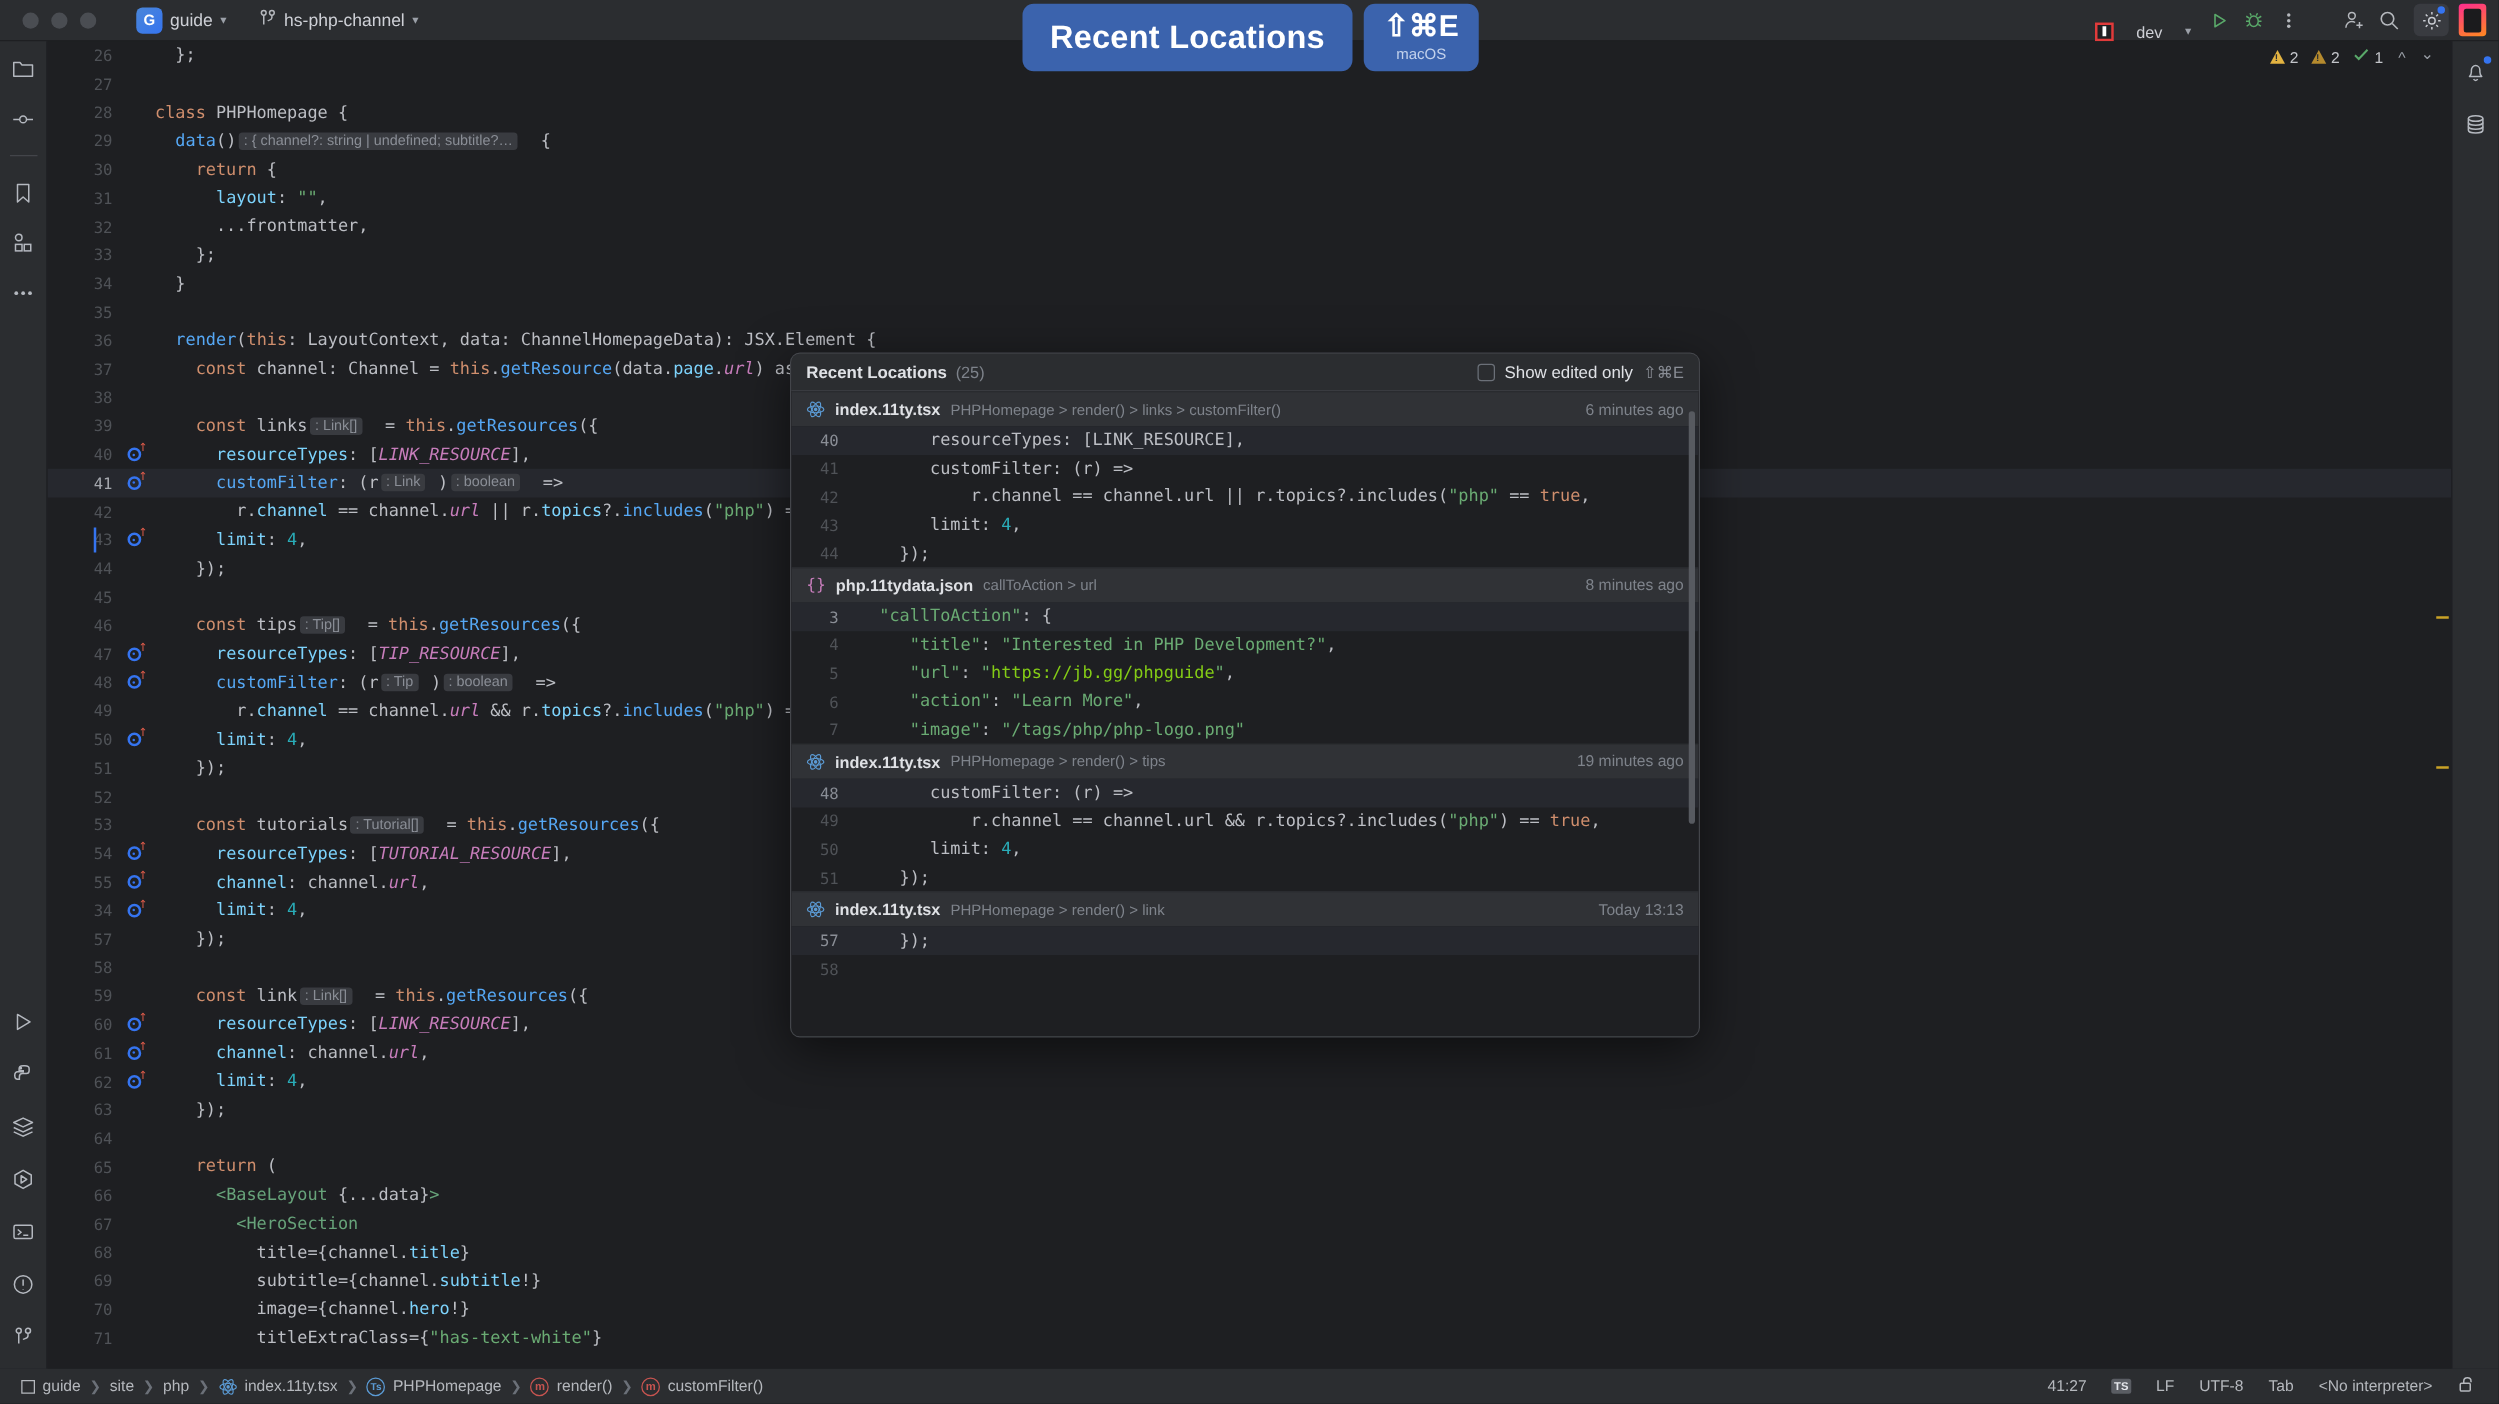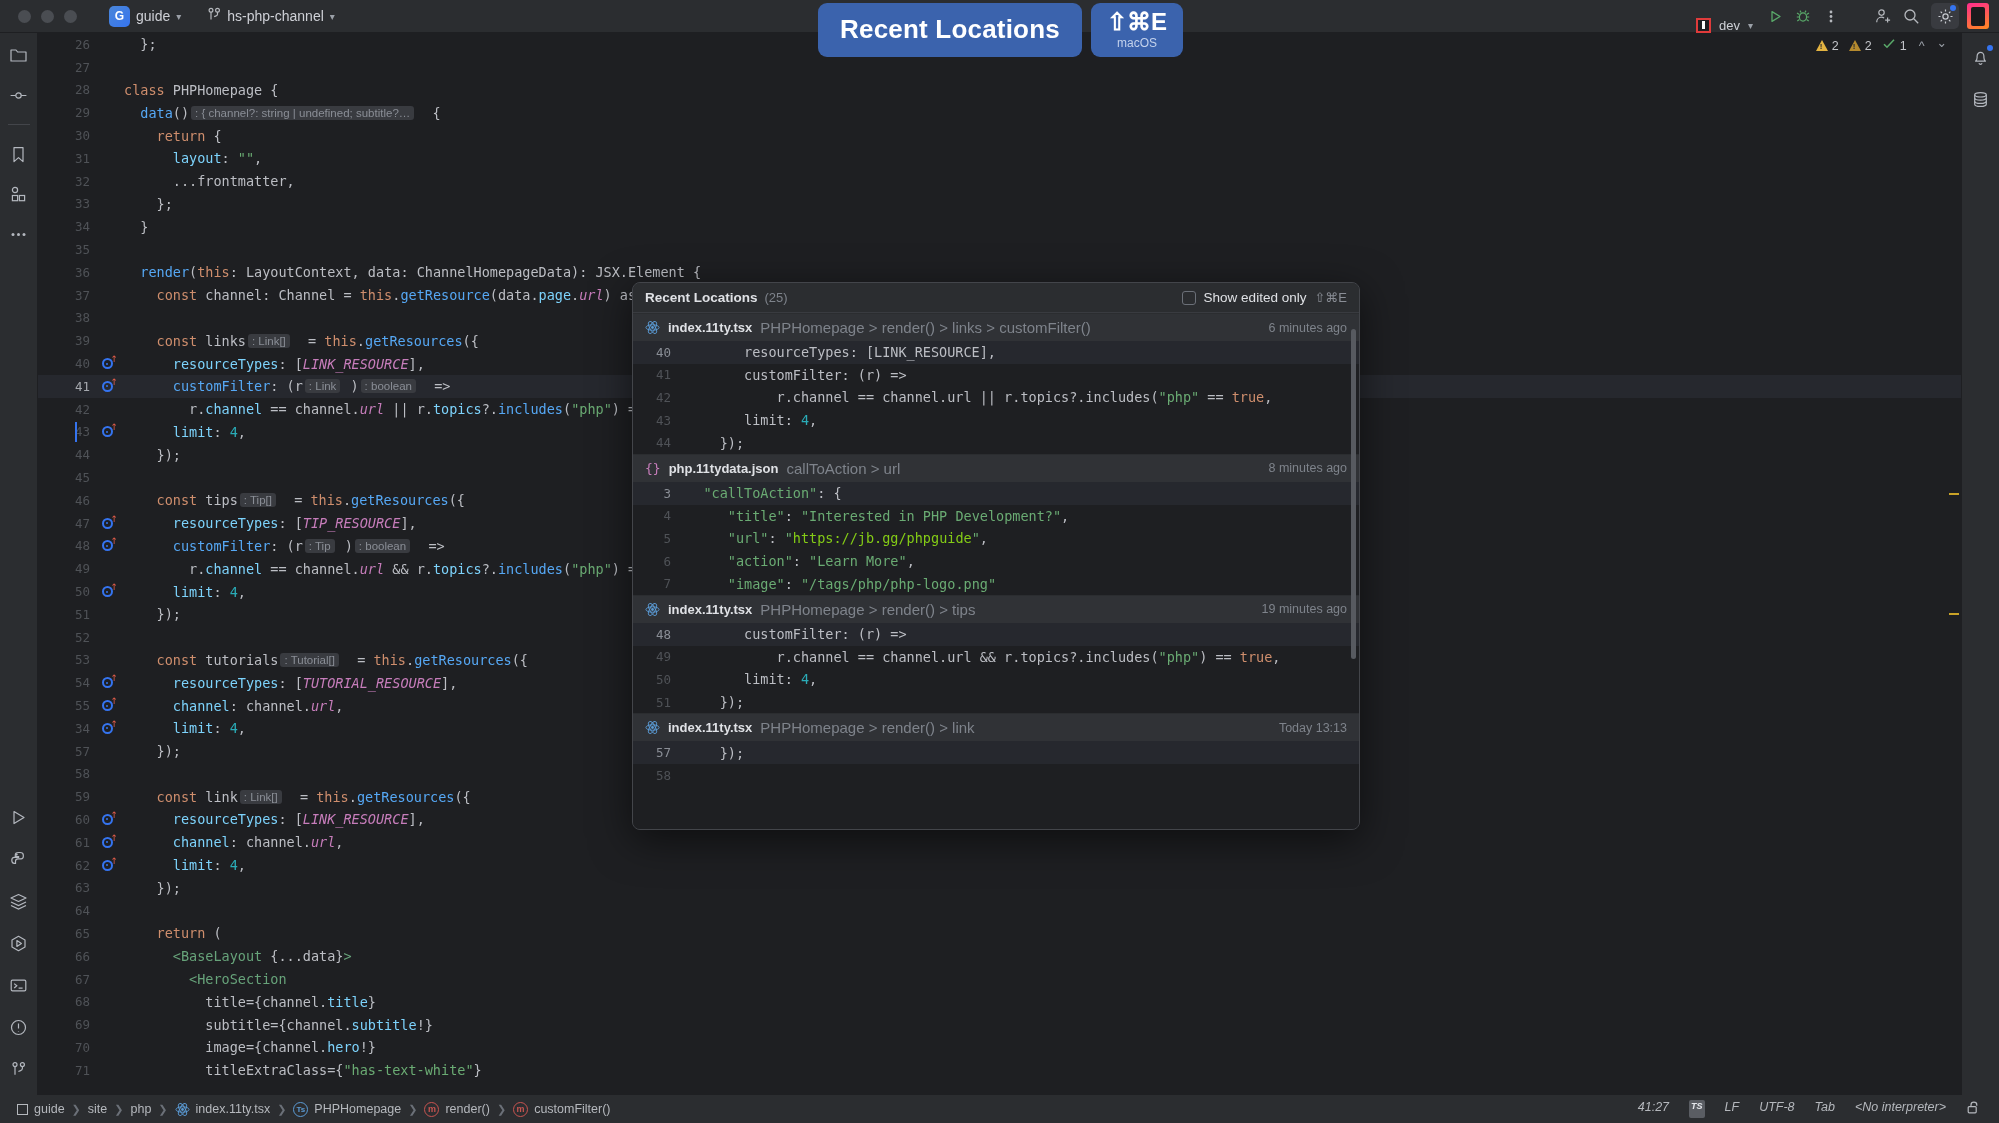--- a/index.html
+++ b/index.html
@@ -25,21 +25,21 @@
     color: #fff; font-size: 12px; font-weight: 700;
     display: flex; align-items: center; justify-content: center;
   }
   .tb-item {
     display: flex; align-items: center; gap: 6px;
     color: #ced0d6; font-size: 14px; height: 25px; padding: 0 6px;
     border-radius: 4px; white-space: nowrap;
   }
   .chev { color: #9ba0a8; font-size: 10px; }
   .tb-spacer { flex: 1; }
-  .run-cfg { display: flex; align-items: center; gap: 8px; color: #ced0d6; font-size: 13px; margin-top: 18px; }
+  .run-cfg { display: flex; align-items: center; gap: 18px; color: #ced0d6; font-size: 13px; margin-top: 18px; }
   .ij-sq { width: 15px; height: 15px; border: 2px solid #e03b3b; background: #1e1f22;
            display: flex; align-items: center; justify-content: center; }
   .ij-sq i { display: block; width: 3px; height: 8px; background: #fff; }
   .icon-btn {
     width: 28px; height: 26px; display: flex; align-items: center; justify-content: center;
     border-radius: 4px; color: #b5b8bd;
   }
   .settings-wrap { position: relative; width: 28px; height: 26px; display:flex; align-items:center; justify-content:center; background:#393b40; border-radius:5px; }
   .blue-dot { position: absolute; top: 2px; right: 3px; width: 6px; height: 6px; border-radius: 50%; background: #3574f0; }
   .avatar { width: 22px; height: 26px; border-radius: 3px;
@@ -134,21 +134,21 @@
   .popup-sc { color: #8a8e96; font-size: 13px; }
   .popup-body { flex: 1; background: #1e1f22; position: relative; overflow: hidden; }
   .pgroup { position: relative; }
   .pgroup-head {
     height: 28px; background: #303236; display: flex; align-items: center;
     padding: 0 12px; gap: 8px; border-top: 1px solid #2b2d30;
   }
   .react-ic { width: 15px; height: 15px; position: relative; }
   .json-ic { color: #c77dbb; font-size: 13px; font-family: "DejaVu Sans Mono", monospace; }
   .pfile { color: #dfe1e5; font-size: 13px; font-weight: 700; }
-  .pcrumb { color: #7e838b; font-size: 15px; }
+  .pcrumb { color: #7e838b; font-size: 12px; }
   .ptime { margin-left: auto; color: #7e838b; font-size: 12.5px; }
   .pline { height: 22.6px; display: flex; align-items: center; white-space: pre;
            font-family: "DejaVu Sans Mono", monospace; font-size: 13.5px; }
   .pline.first { background: #26282e; }
   .pgutter { width: 46px; min-width:46px; text-align:right; padding-right: 8px; color:#4f5257; font-size:12.5px; }
   .pgutter.lit { color: #8a8e96; }
   .ptext { color: #bcbec4; }
   .popup-sb { position:absolute; right: 3px; top: 46px; width: 5px; height: 330px; background:#575a60; border-radius:3px; }
   .link-u { color:#84cc16; }
 
@@ -167,21 +167,21 @@
   .banner-key .os { font-size: 12px; color: #c3d2ec; margin-top: 1px; }
 
   
   .status {
     position: absolute; left: 0; bottom: 0; width: 1999px; height: 28px;
     background: #2b2d30; display: flex; align-items: center; padding: 0 12px;
     font-size: 12.5px; color: #b5b8bd; gap: 0;
   }
   .crumb { display: flex; align-items: center; gap: 6px; padding: 0 5px; }
   .crumb-sep { color: #6b7078; font-size: 11px; padding: 0 2px; }
-  .st-right { margin-left: auto; display: flex; gap: 20px; font-style: italic; }
+  .st-right { margin-left: auto; display: flex; align-items: center; gap: 20px; }
   .ts-badge { background:#5a5d63; color:#e4e6eb; font-size:9px; font-weight:700; border-radius:2px; padding:1px 2px; font-family:"Liberation Sans",sans-serif;}
   .mico { width: 15px; height: 15px; border-radius: 50%; border: 1.5px solid #c75450; color: #c75450;
           font-size: 9px; display: flex; align-items: center; justify-content: center; font-weight: 700; }
   .tsico { width: 15px; height: 15px; border-radius: 50%; border: 1.5px solid #5b9bd5; color: #5b9bd5;
           font-size: 8px; display: flex; align-items: center; justify-content: center; font-weight: 700; }
   .boxico { width: 11px; height: 11px; border: 1.5px solid #b5b8bd; }
 </style>
 </head>
 <body>
 

